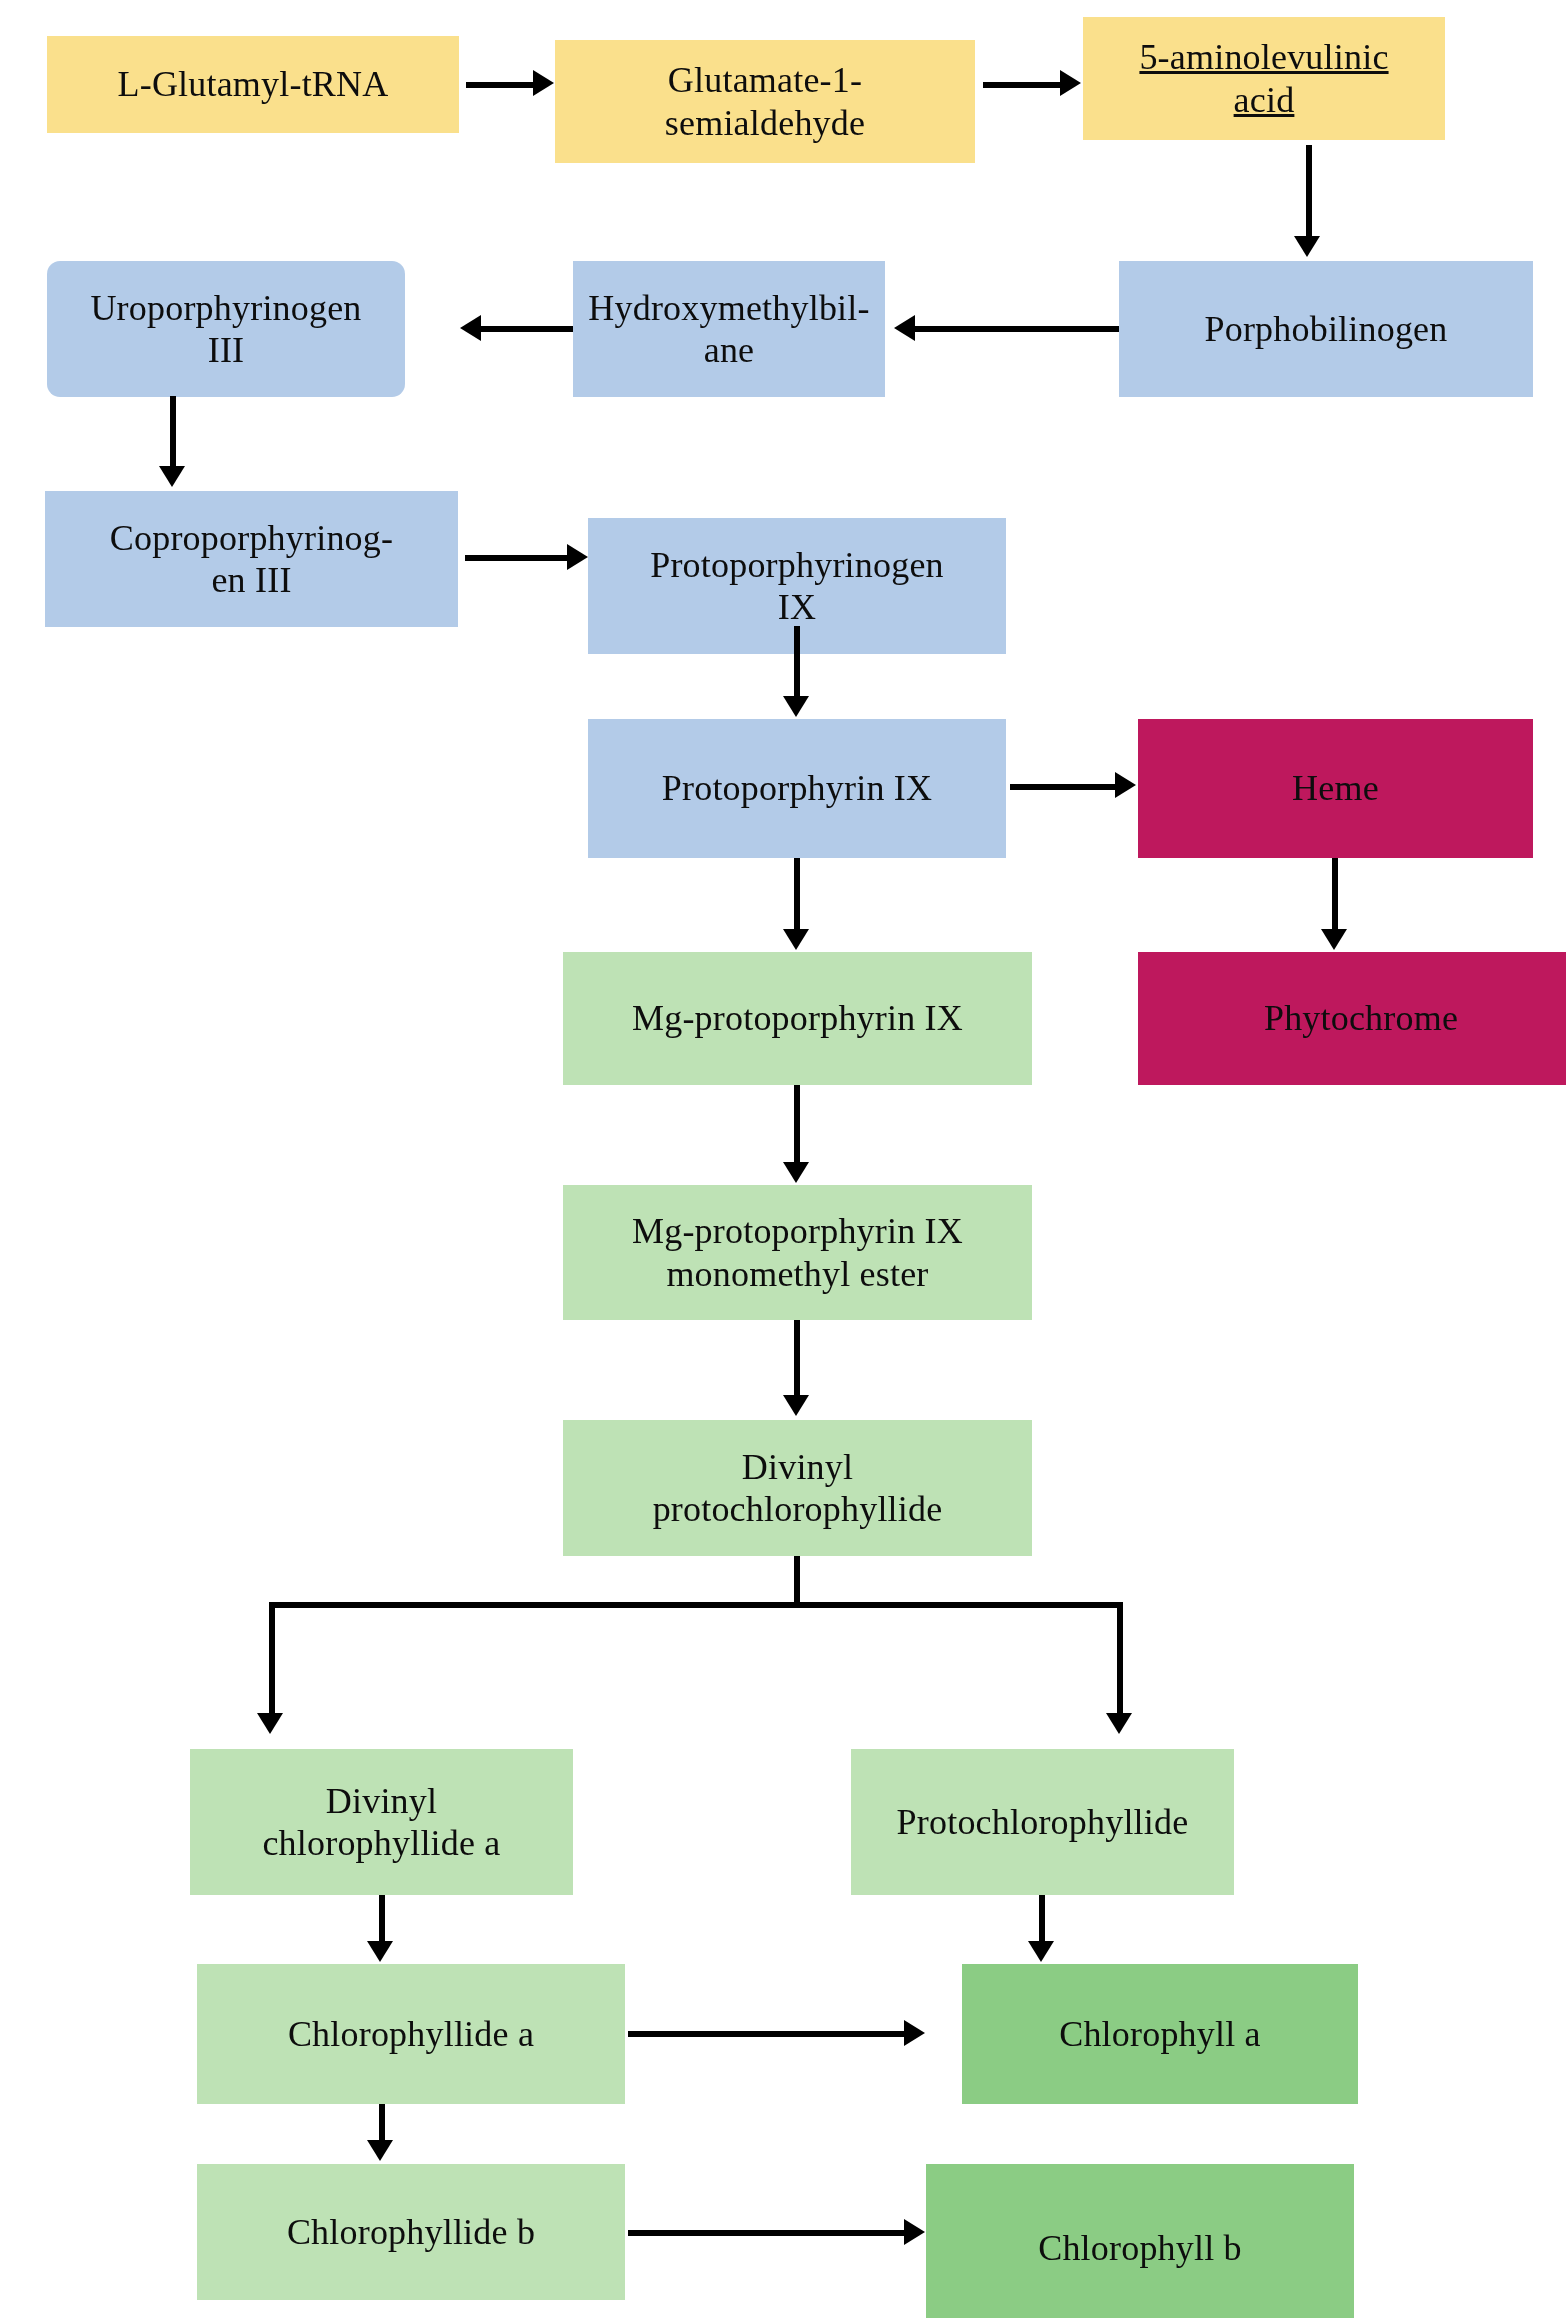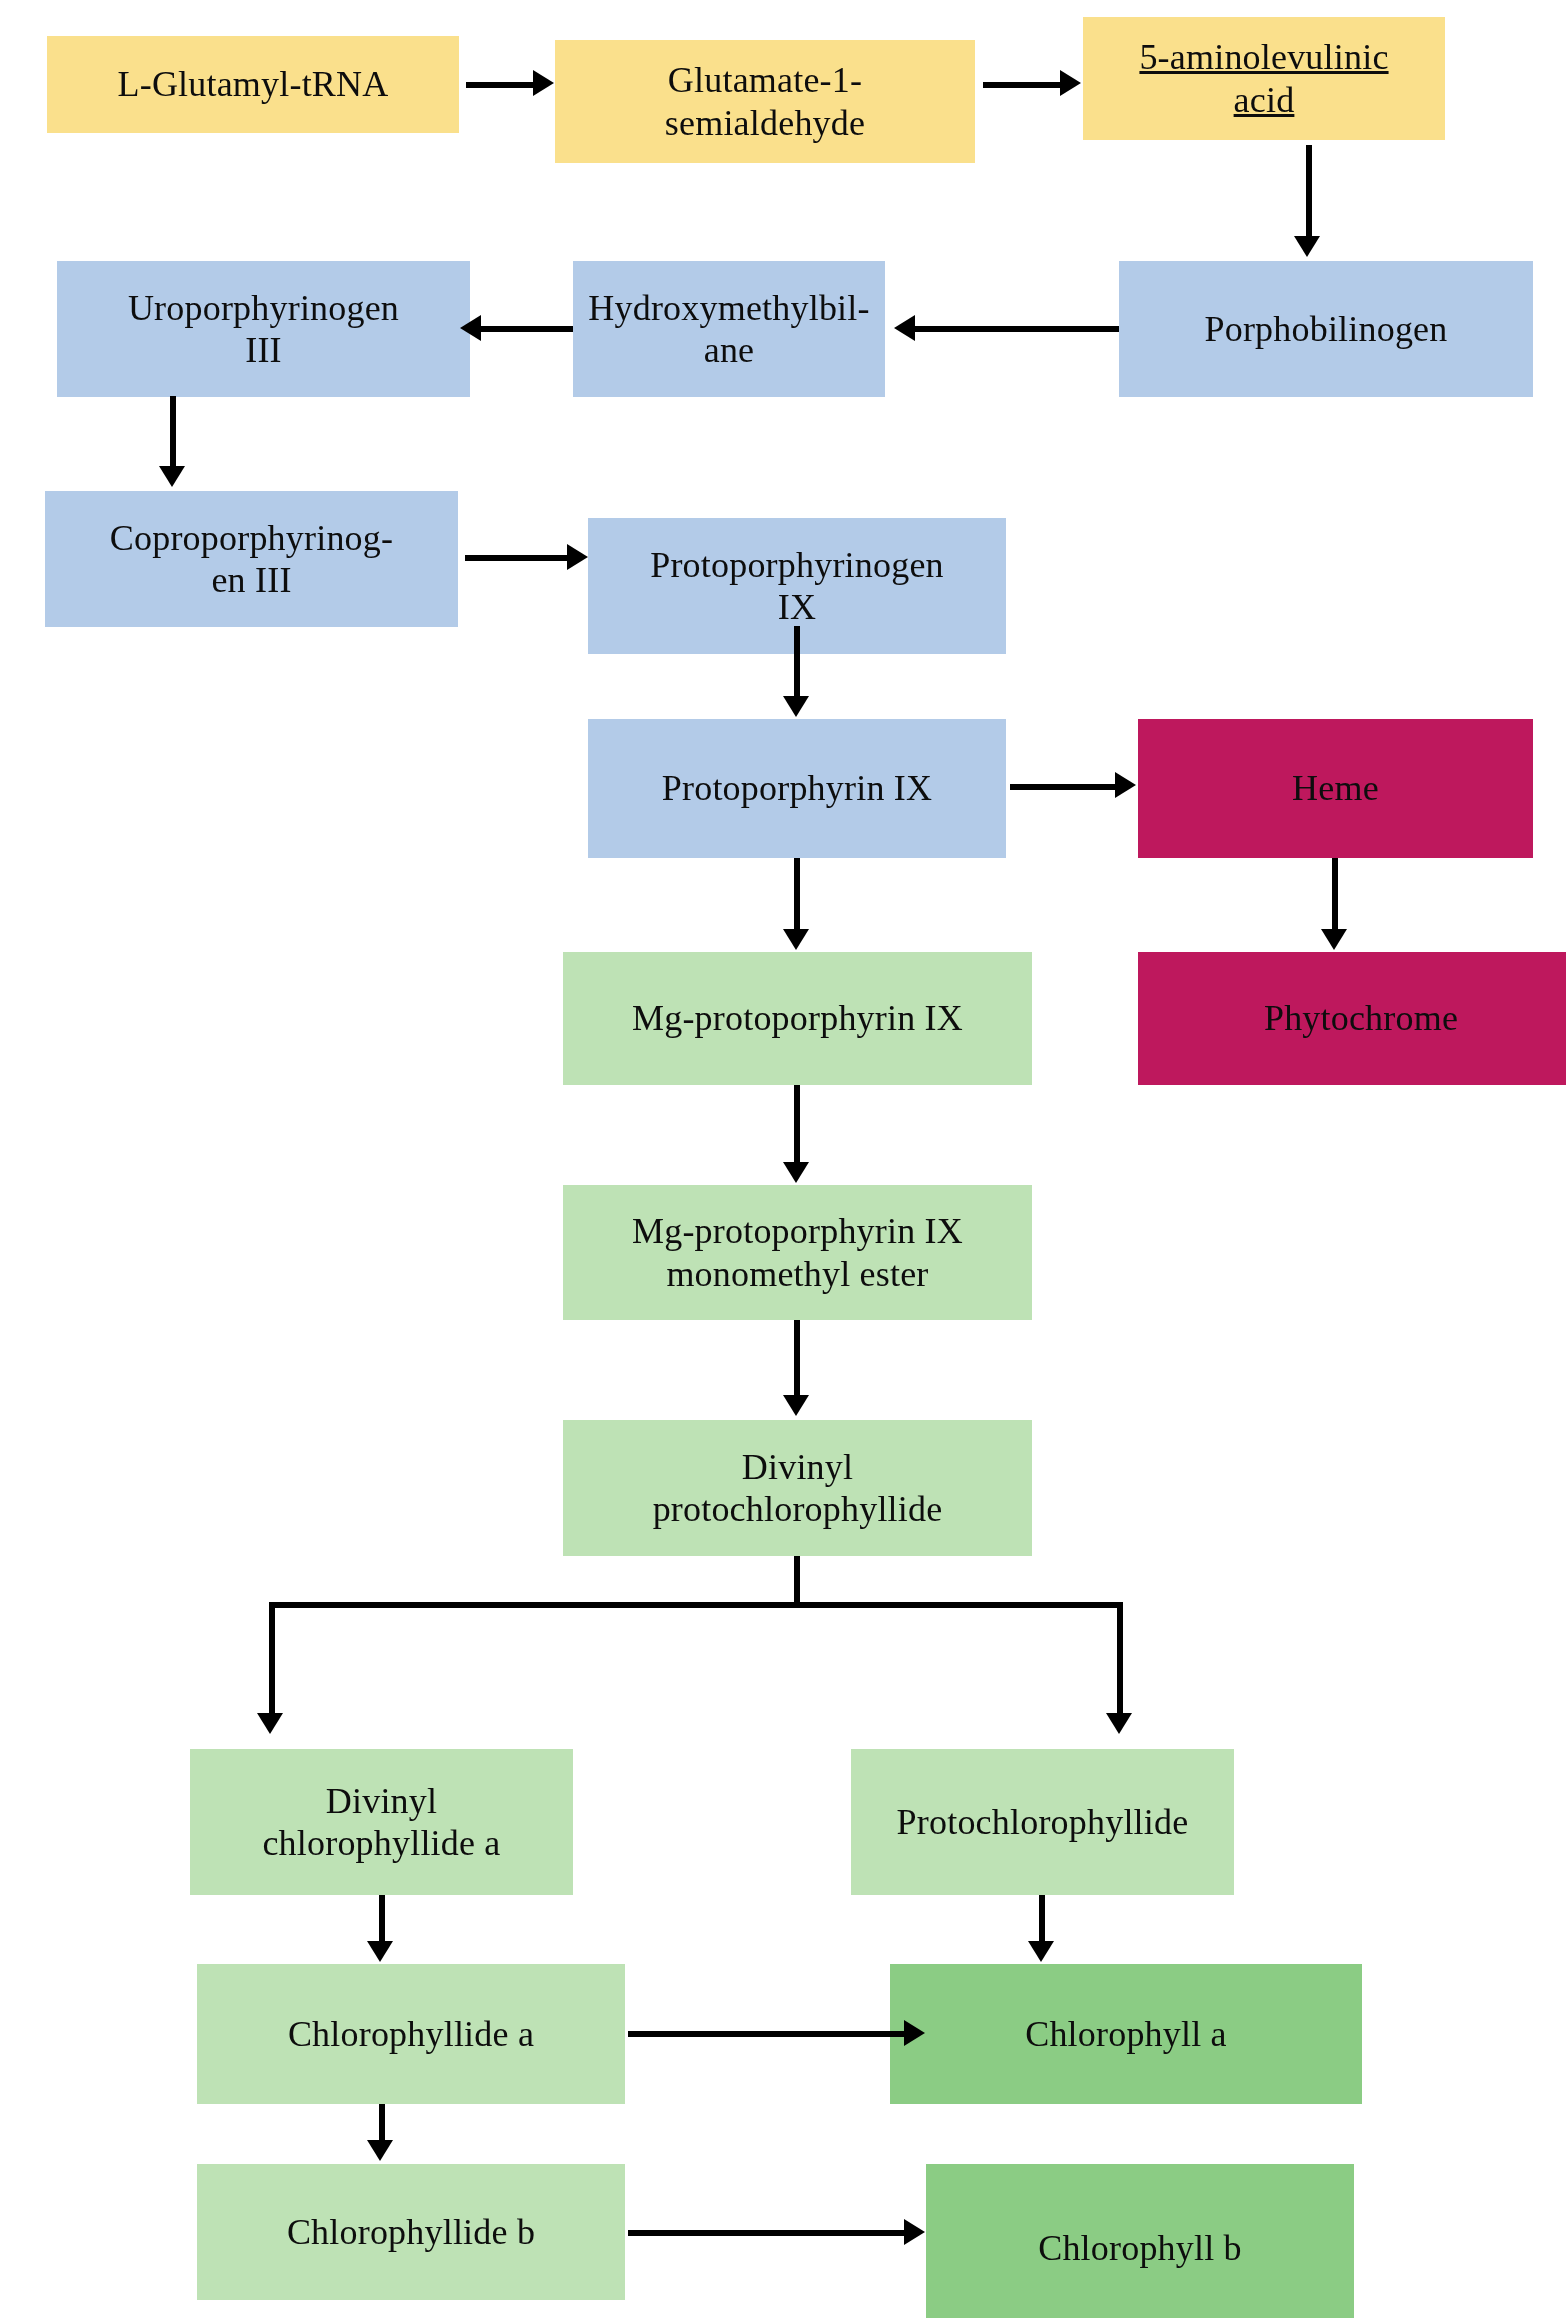--- a/index.html
+++ b/index.html
@@ -76,21 +76,21 @@
 
   <div class="edge edge-h" style="left:466px; top:82px; width:68px;"></div>
   <div class="arrowhead ah-right" style="left:533px; top:70px;"></div>
 
   <div class="edge edge-h" style="left:983px; top:82px; width:79px;"></div>
   <div class="arrowhead ah-right" style="left:1060px; top:70px;"></div>
 
   <div class="edge edge-v" style="left:1306px; top:145px; width:5.6px; height:95px;"></div>
   <div class="arrowhead ah-down" style="left:1294px; top:236px;"></div>
 
-  <div class="node c-blue" style="left:57px; top:261px; width:413px; height:136px;">Uroporphyrinogen
+  <div class="node c-blue" style="left:47px; top:261px; width:358px; height:136px;border-radius:13px;">Uroporphyrinogen
 III</div>
 
   <div class="node c-blue" style="left:573px; top:261px; width:312px; height:136px;">Hydroxymethylbil-
 ane</div>
 
   <div class="node c-blue" style="left:1119px; top:261px; width:414px; height:136px;">Porphobilinogen</div>
 
   <div class="edge edge-h" style="left:915px; top:326px; width:204px;"></div>
   <div class="arrowhead ah-left" style="left:894px; top:315px;"></div>
 
@@ -154,21 +154,21 @@
   <div class="node c-green" style="left:851px; top:1749px; width:383px; height:146px;">Protochlorophyllide</div>
 
   <div class="edge edge-v" style="left:379px; top:1895px; width:5.6px; height:50px;"></div>
   <div class="arrowhead ah-down" style="left:367px; top:1941px;"></div>
 
   <div class="edge edge-v" style="left:1039px; top:1895px; width:5.6px; height:50px;"></div>
   <div class="arrowhead ah-down" style="left:1028px; top:1941px;"></div>
 
   <div class="node c-green" style="left:197px; top:1964px; width:428px; height:140px;">Chlorophyllide a</div>
 
-  <div class="node c-green-dark" style="left:890px; top:1964px; width:472px; height:140px;">Chlorophyll a</div>
+  <div class="node c-green-dark" style="left:962px; top:1964px; width:396px; height:140px;">Chlorophyll a</div>
 
   <div class="edge edge-h" style="left:628px; top:2031px; width:278px;"></div>
   <div class="arrowhead ah-right" style="left:904px; top:2020px;"></div>
 
   <div class="edge edge-v" style="left:379px; top:2104px; width:5.6px; height:40px;"></div>
   <div class="arrowhead ah-down" style="left:367px; top:2140px;"></div>
 
   <div class="node c-green" style="left:197px; top:2164px; width:428px; height:136px;">Chlorophyllide b</div>
 
   <div class="node c-green-dark" style="left:926px; top:2164px; width:428px; height:168px;">Chlorophyll b</div>

